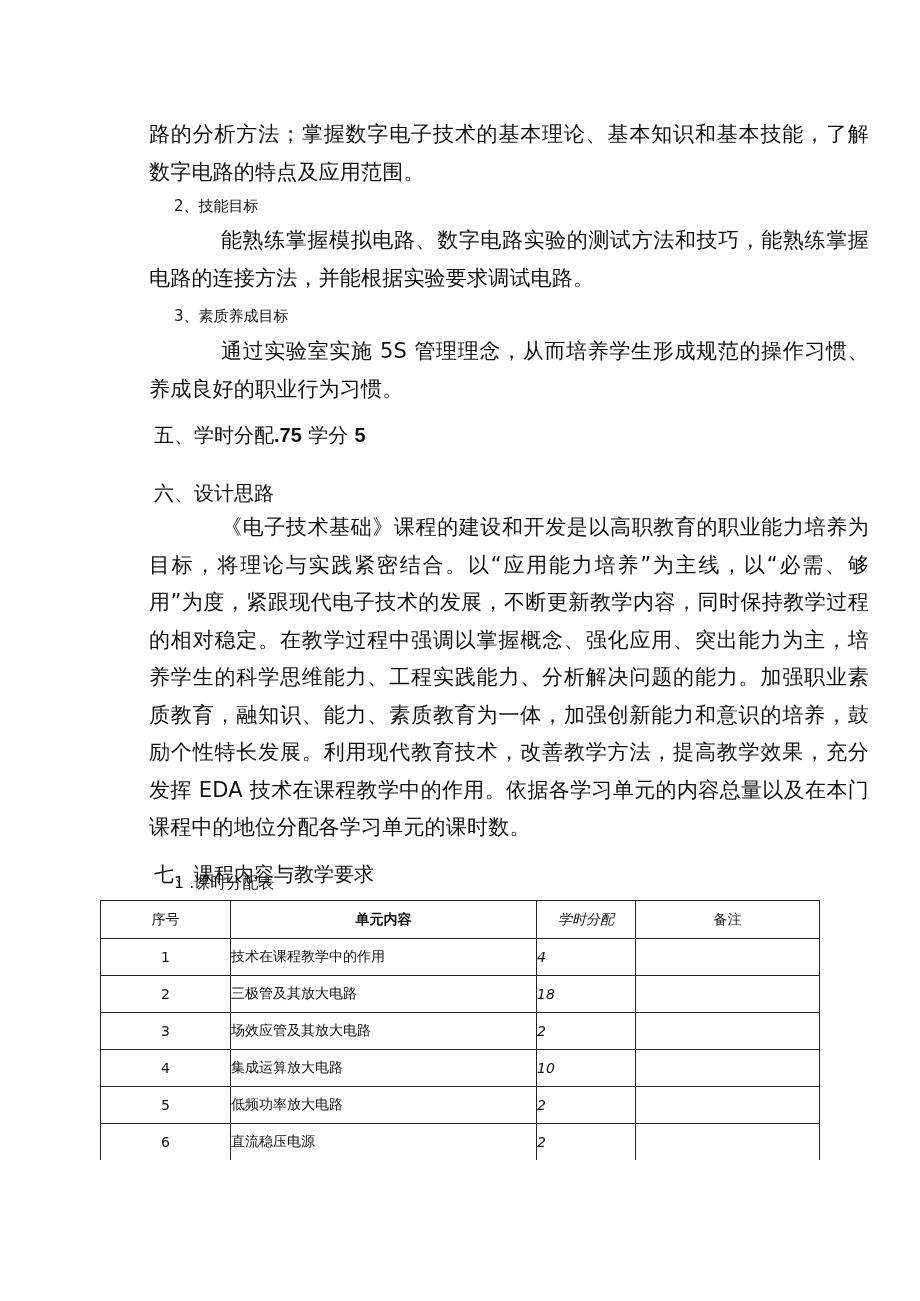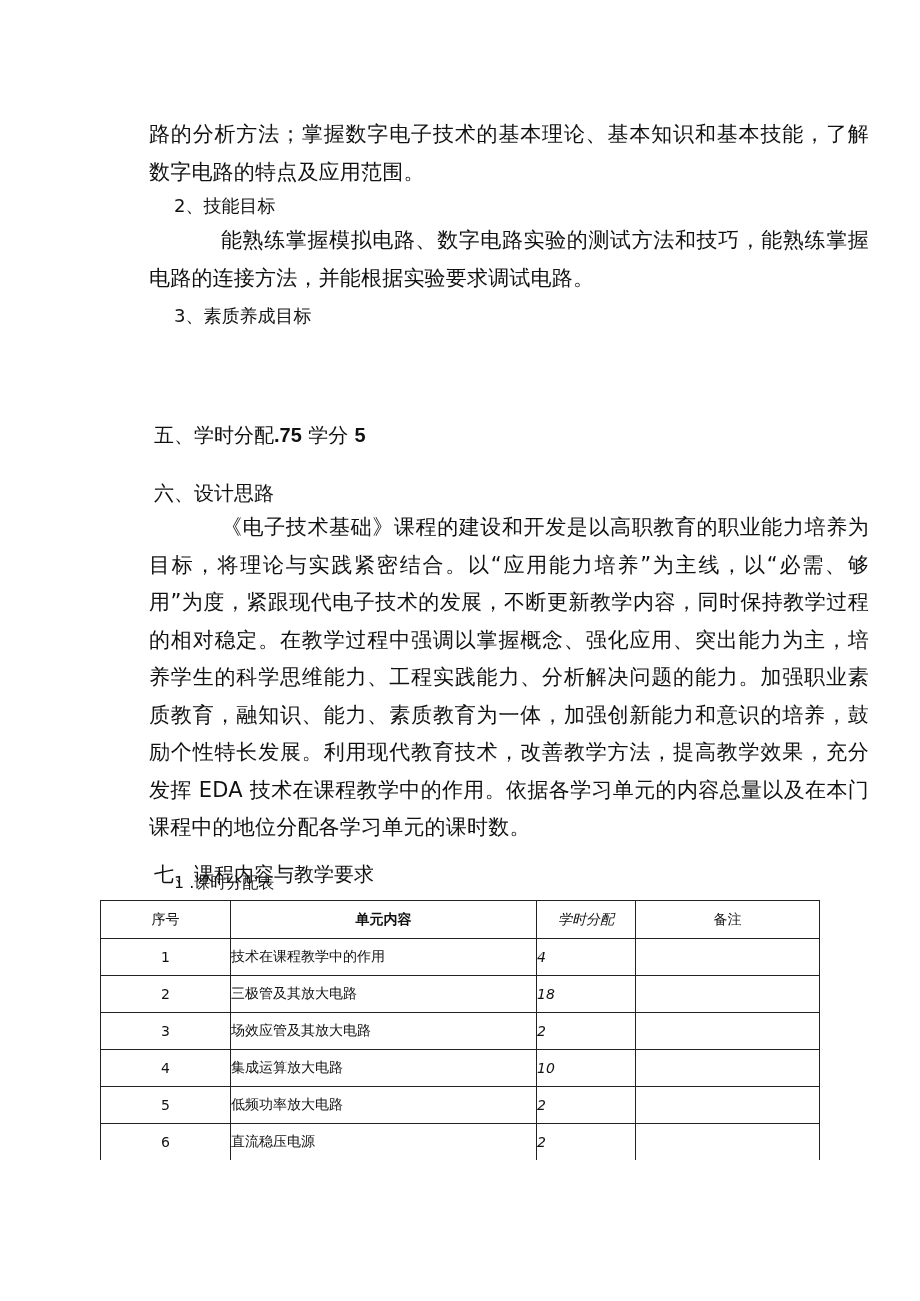--- a/index.html
+++ b/index.html
@@ -2,21 +2,21 @@
 <html><head>
   <meta charset="utf-8">
   <style>
     html, body { margin: 0; padding: 0; background: #ffffff; }
     body { width: 920px; height: 1301px; position: relative; overflow: hidden;
            font-family: "DejaVu Sans", "Liberation Sans", sans-serif; color: #111; }
     .page { position: absolute; left: 0; top: 0; width: 920px; height: 1301px; }
     .para { position: absolute; left: 101px; width: 720px; font-size: 21px; line-height: 37.5px;
             text-align: justify; letter-spacing: 0.2px; margin-left: 48px; }
     .indent { text-indent: 72px; }
-    .sub { position: absolute; left: 174px; font-size: 18px; line-height: 22px; }
+    .sub { position: absolute; left: 174px; font-size: 15px; line-height: 22px; }
     .heading { position: absolute; left: 154px; font-size: 20px; line-height: 26px; }
     .bold { font-weight: bold; font-family: "Liberation Sans", sans-serif; }
     table.alloc { position: absolute; left: 100px; top: 900px; width: 720px; border-collapse: collapse;
                   font-size: 14px; }
     table.alloc td, table.alloc th { border: 1px solid #222; height: 36px; padding: 0; font-weight: normal; }
     table.alloc th { height: 37px; text-align: center; }
     .c-no { width: 129px; text-align: center; }
     .c-unit { width: 305px; text-align: left; }
     .c-hours { width: 98px; text-align: left; font-style: italic; }
     .c-note { width: auto; }
@@ -28,20 +28,21 @@
 <div class="page">
 
   <div class="para" style="top:116px;">路的分析方法；掌握数字电子技术的基本理论、基本知识和基本技能，了解数字电路的特点及应用范围。</div>
 
   <div class="sub" style="top:195px;">2、技能目标</div>
 
   <div class="para indent" style="top:222px;">能熟练掌握模拟电路、数字电路实验的测试方法和技巧，能熟练掌握电路的连接方法，并能根据实验要求调试电路。</div>
 
   <div class="sub" style="top:305px;">3、素质养成目标</div>
 
+  <div class="para indent" style="top:333px;">通过实验室实施 5S 管理理念，从而培养学生形成规范的操作习惯、养成良好的职业行为习惯。</div>
 
   <div class="heading" style="top:422px;">
     <span>五、学时分配</span><span class="bold">.75</span><span> 学分 </span><span class="bold">5</span>
   </div>
 
   <div class="heading" style="top:480px;">六、设计思路</div>
 
   <div class="para indent" style="top:509px;">《电子技术基础》课程的建设和开发是以高职教育的职业能力培养为目标，将理论与实践紧密结合。以“应用能力培养”为主线，以“必需、够用”为度，紧跟现代电子技术的发展，不断更新教学内容，同时保持教学过程的相对稳定。在教学过程中强调以掌握概念、强化应用、突出能力为主，培养学生的科学思维能力、工程实践能力、分析解决问题的能力。加强职业素质教育，融知识、能力、素质教育为一体，加强创新能力和意识的培养，鼓励个性特长发展。利用现代教育技术，改善教学方法，提高教学效果，充分发挥 EDA 技术在课程教学中的作用。依据各学习单元的内容总量以及在本门课程中的地位分配各学习单元的课时数。</div>
 
   <div class="heading" style="top:818px;margin-top:43px;">七、课程内容与教学要求</div>

